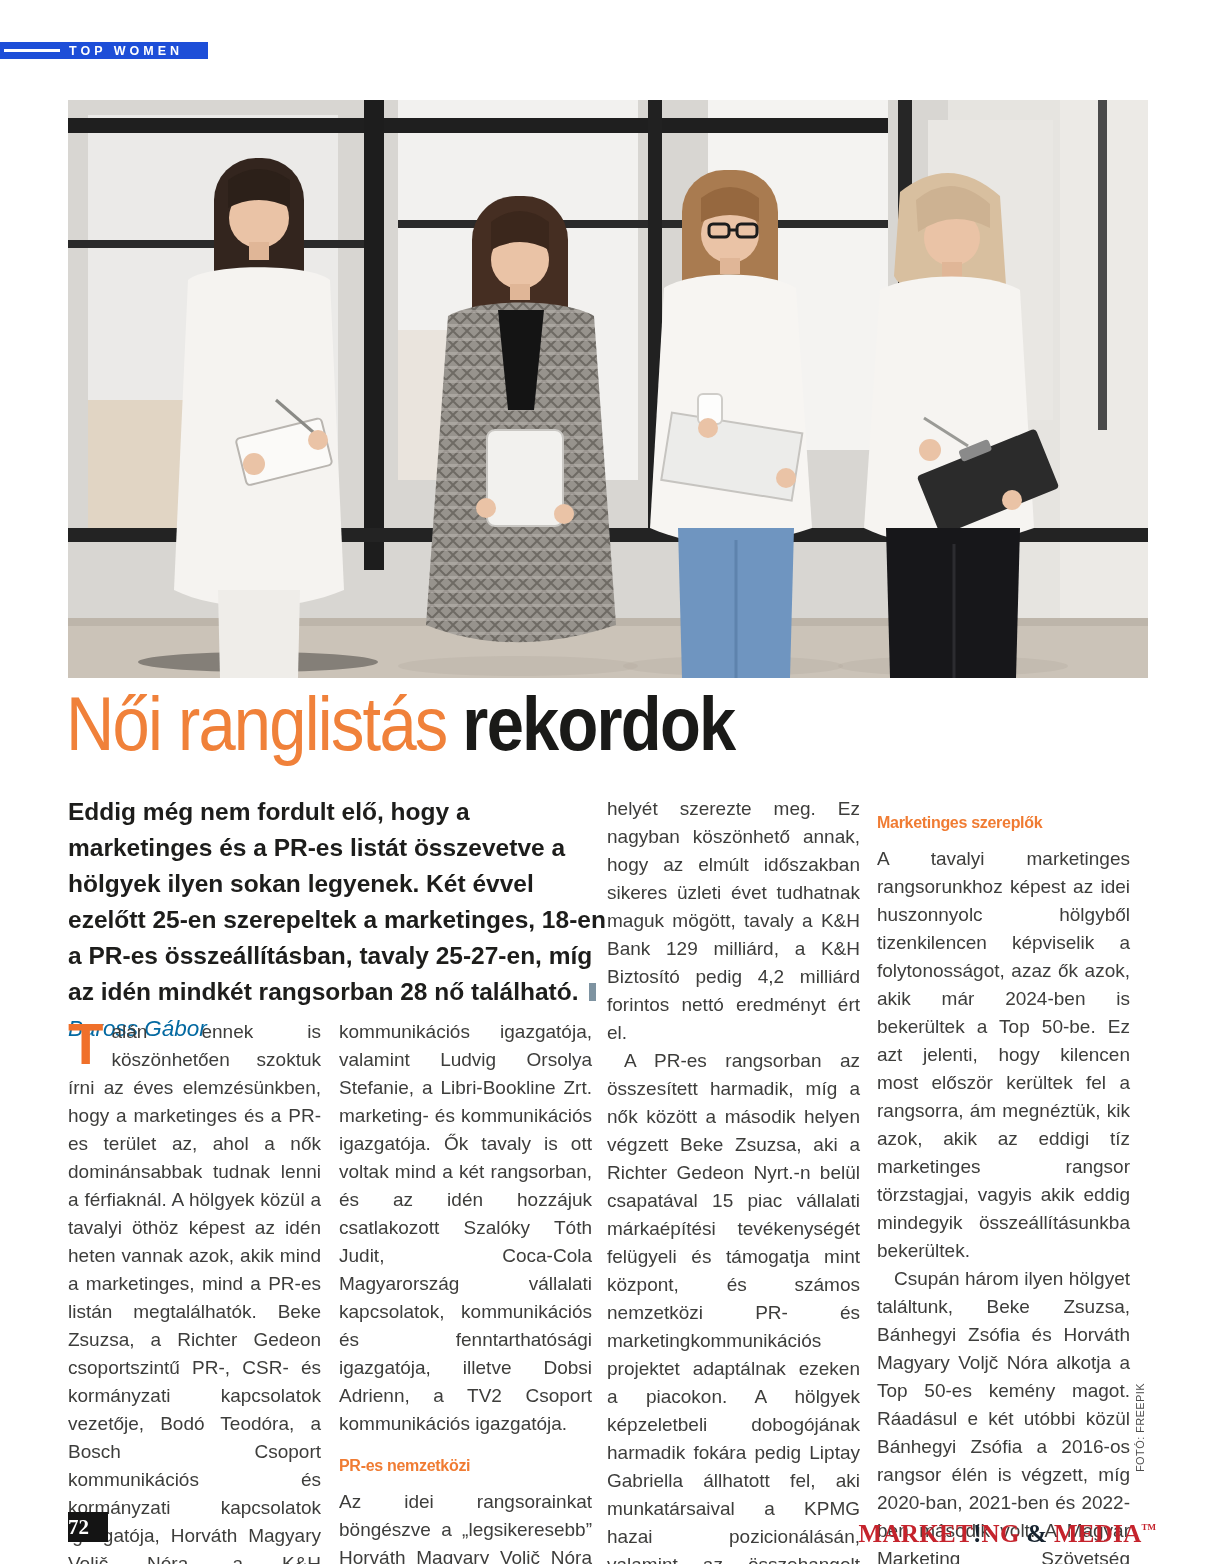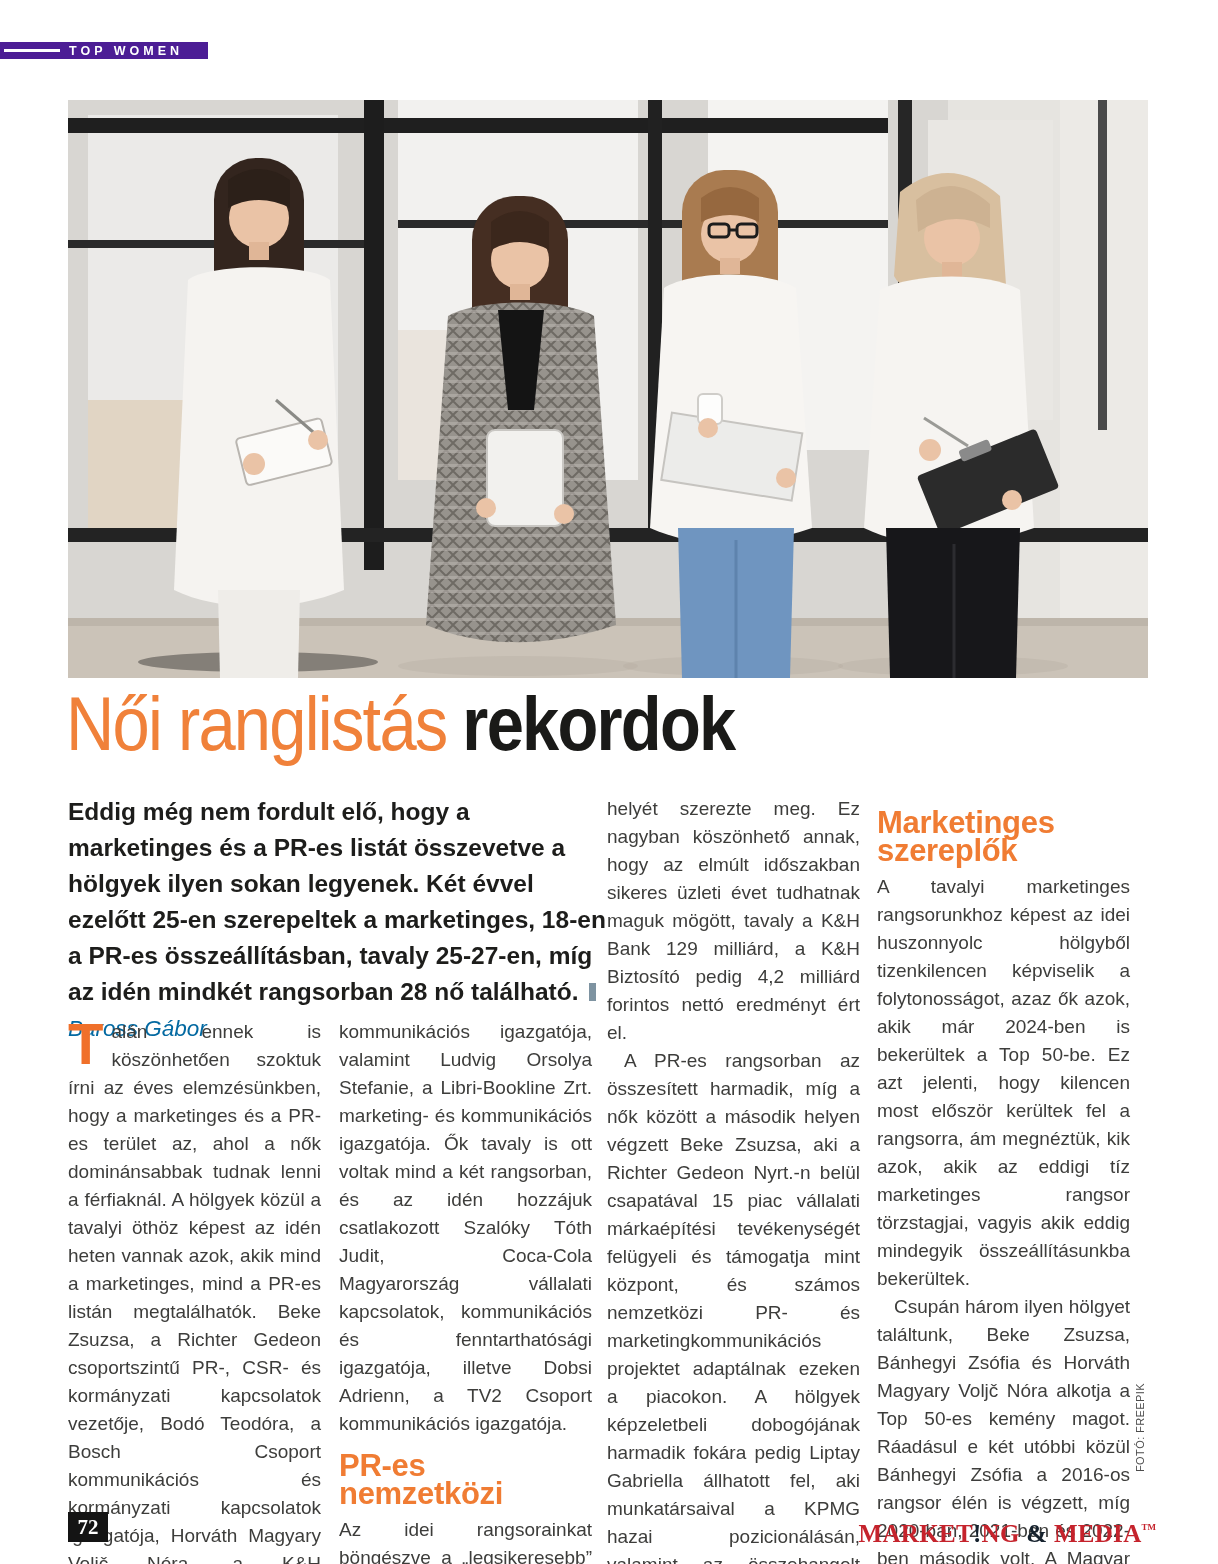--- a/index.html
+++ b/index.html
@@ -1,20 +1,20 @@
 <!DOCTYPE html>
 <html lang="hu"><head>
 <meta charset="utf-8">
 <style>
   html,body{margin:0;padding:0;background:#ffffff;}
   .page{position:relative;width:1218px;height:1564px;background:#ffffff;overflow:hidden;
         font-family:"Liberation Sans",sans-serif;color:#3d3d3b;}
 
   
-  .kicker{position:absolute;left:0;top:42px;width:208px;height:17px;background:#4c1d95;}
+  .kicker{position:absolute;left:0;top:42px;width:208px;height:17px;background:#1d4ed8;}
   .kicker-line{position:absolute;left:4px;top:7px;width:56px;height:3px;background:#ffffff;}
   .kicker-text{position:absolute;left:69px;top:0;height:17px;line-height:18px;
                color:#ffffff;font-size:12.5px;font-weight:bold;letter-spacing:4px;white-space:nowrap;}
 
   
   .photo{position:absolute;left:68px;top:100px;width:1080px;height:578px;background:#d8d6d2;overflow:hidden;}
   .photo svg{display:block;}
 
   
   .title{position:absolute;left:66px;top:686px;white-space:nowrap;
@@ -29,33 +29,33 @@
   .author{font-style:italic;font-weight:400;font-size:22.5px;color:#0369a1;}
 
   
   .col{position:absolute;width:253px;font-size:19px;line-height:28px;text-align:justify;color:#3d3d3b;}
   .col p{margin:0;}
   .col1{left:68px;top:1018px;}
   .col2{left:339px;top:1018px;}
   .col3{left:607px;top:795px;}
   .col4{left:877px;top:795px;}
   .indent{text-indent:17px;}
-  .subhead{font-size:31px;font-weight:bold;color:#f07c33;margin:14px 0 8px 0;text-align:left;letter-spacing:-0.3px;}
+  .subhead{font-size:16px;font-weight:bold;color:#f07c33;margin:14px 0 8px 0;text-align:left;letter-spacing:-0.3px;}
   .dropcap{float:left;color:#f0702a;font-size:58px;line-height:48px;font-weight:bold;
            padding:2px 8px 0 0;font-family:"Liberation Sans",sans-serif;}
 
   
   .credit{position:absolute;left:1134px;top:1370px;height:102px;
           writing-mode:vertical-rl;transform:rotate(180deg);
           font-size:11px;color:#4c4c4c;letter-spacing:0.4px;white-space:nowrap;}
 
   
   .pagenum{position:absolute;left:68px;top:1512px;width:40px;height:30px;background:#141414;
            color:#ffffff;font-family:"Liberation Serif",serif;font-weight:bold;font-size:21px;
-           text-align:center;line-height:30px;}
+           text-align:left;line-height:30px;}
   .logo{position:absolute;right:62px;top:1520px;font-family:"Liberation Serif",serif;font-weight:bold;
         font-size:25px;color:#c5232c;letter-spacing:0.3px;white-space:nowrap;}
   .logo .dark{color:#16222e;}
   .logo .tm{font-size:9px;vertical-align:12px;letter-spacing:0;}
 </style>
 </head>
 <body>
 
 <div class="page">
 

